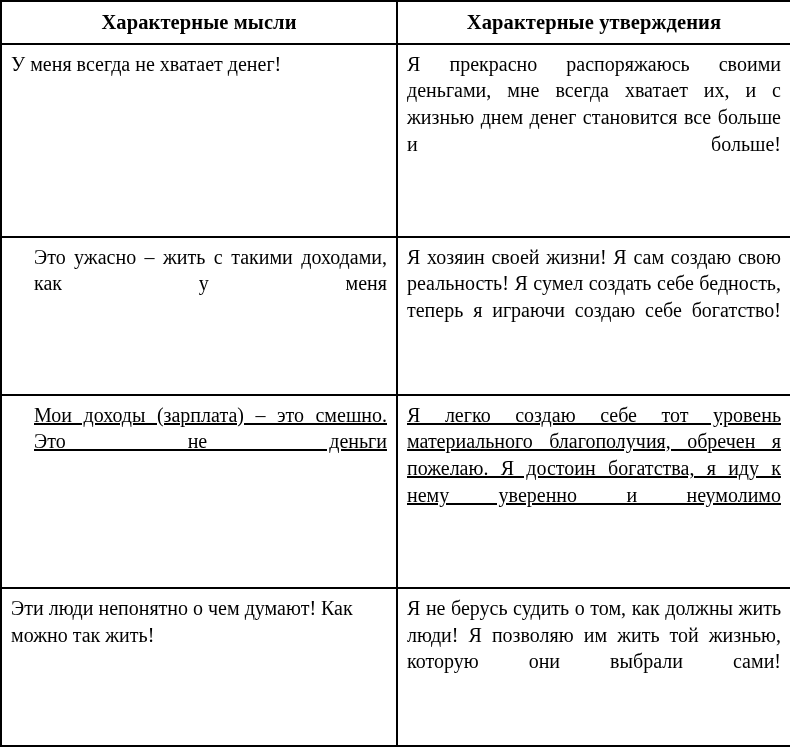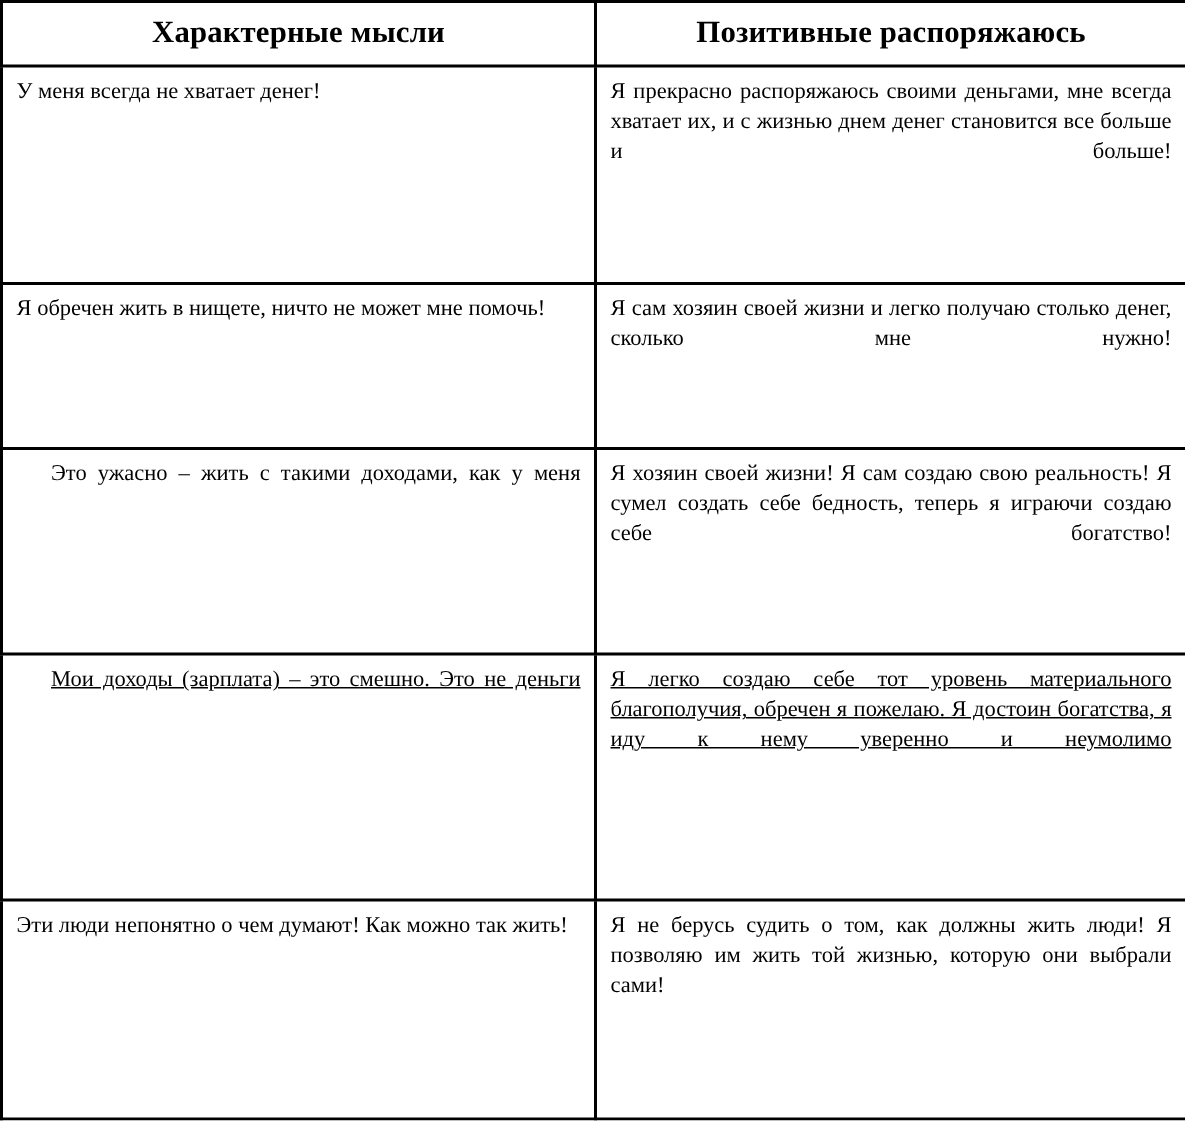--- a/index.html
+++ b/index.html
@@ -49,21 +49,21 @@
     font-size: 20.5px;
     line-height: 1.15;
     padding: 9px 8px 8px 8px;
     letter-spacing: 0.1px;
     height: 41px;
     box-sizing: border-box;
   }
 
   
   tbody td {
-    font-size: 15px;
+    font-size: 20px;
     line-height: 1.335;
     padding: 6px 9px 6px 9px;
     text-align: justify;
     text-justify: inter-word;
     hyphens: manual;
     box-sizing: border-box;
   }
 
   tbody td.cell-left {
     text-align: left;
@@ -103,43 +103,35 @@
 
   <table class="affirm-table">
     <colgroup>
       <col class="col-left">
       <col class="col-right">
     </colgroup>
 
     <thead>
       <tr>
         <th>Характерные мысли</th>
-        <th>Позитивные распоряжаюсь</th>
+        <th>Характерные утверждения</th>
       </tr>
     </thead>
 
     <tbody>
 
       <tr class="row-0">
         <td class="cell-left">
           <span class="cell-text">У меня всегда не хватает денег!</span>
         </td>
         <td class="cell-right">
           <span class="cell-text">Я прекрасно распоряжаюсь своими деньгами, мне всегда хватает их, и с жизнью днем денег становится все больше и больше!</span>
         </td>
       </tr>
 
-      <tr class="row-1">
-        <td class="cell-left">
-          <span class="cell-text">Я обречен жить в нищете, ничто не может мне помочь!</span>
-        </td>
-        <td class="cell-right">
-          <span class="cell-text">Я сам хозяин своей жизни и легко получаю столько денег, сколько мне нужно!</span>
-        </td>
-      </tr>
 
       <tr class="row-2">
         <td class="cell-left justify">
           <span class="cell-text">Это ужасно – жить с такими доходами, как у меня</span>
         </td>
         <td class="cell-right">
           <span class="cell-text">Я хозяин своей жизни! Я сам создаю свою реальность! Я сумел создать себе бедность, теперь я играючи создаю себе богатство!</span>
         </td>
       </tr>
 

